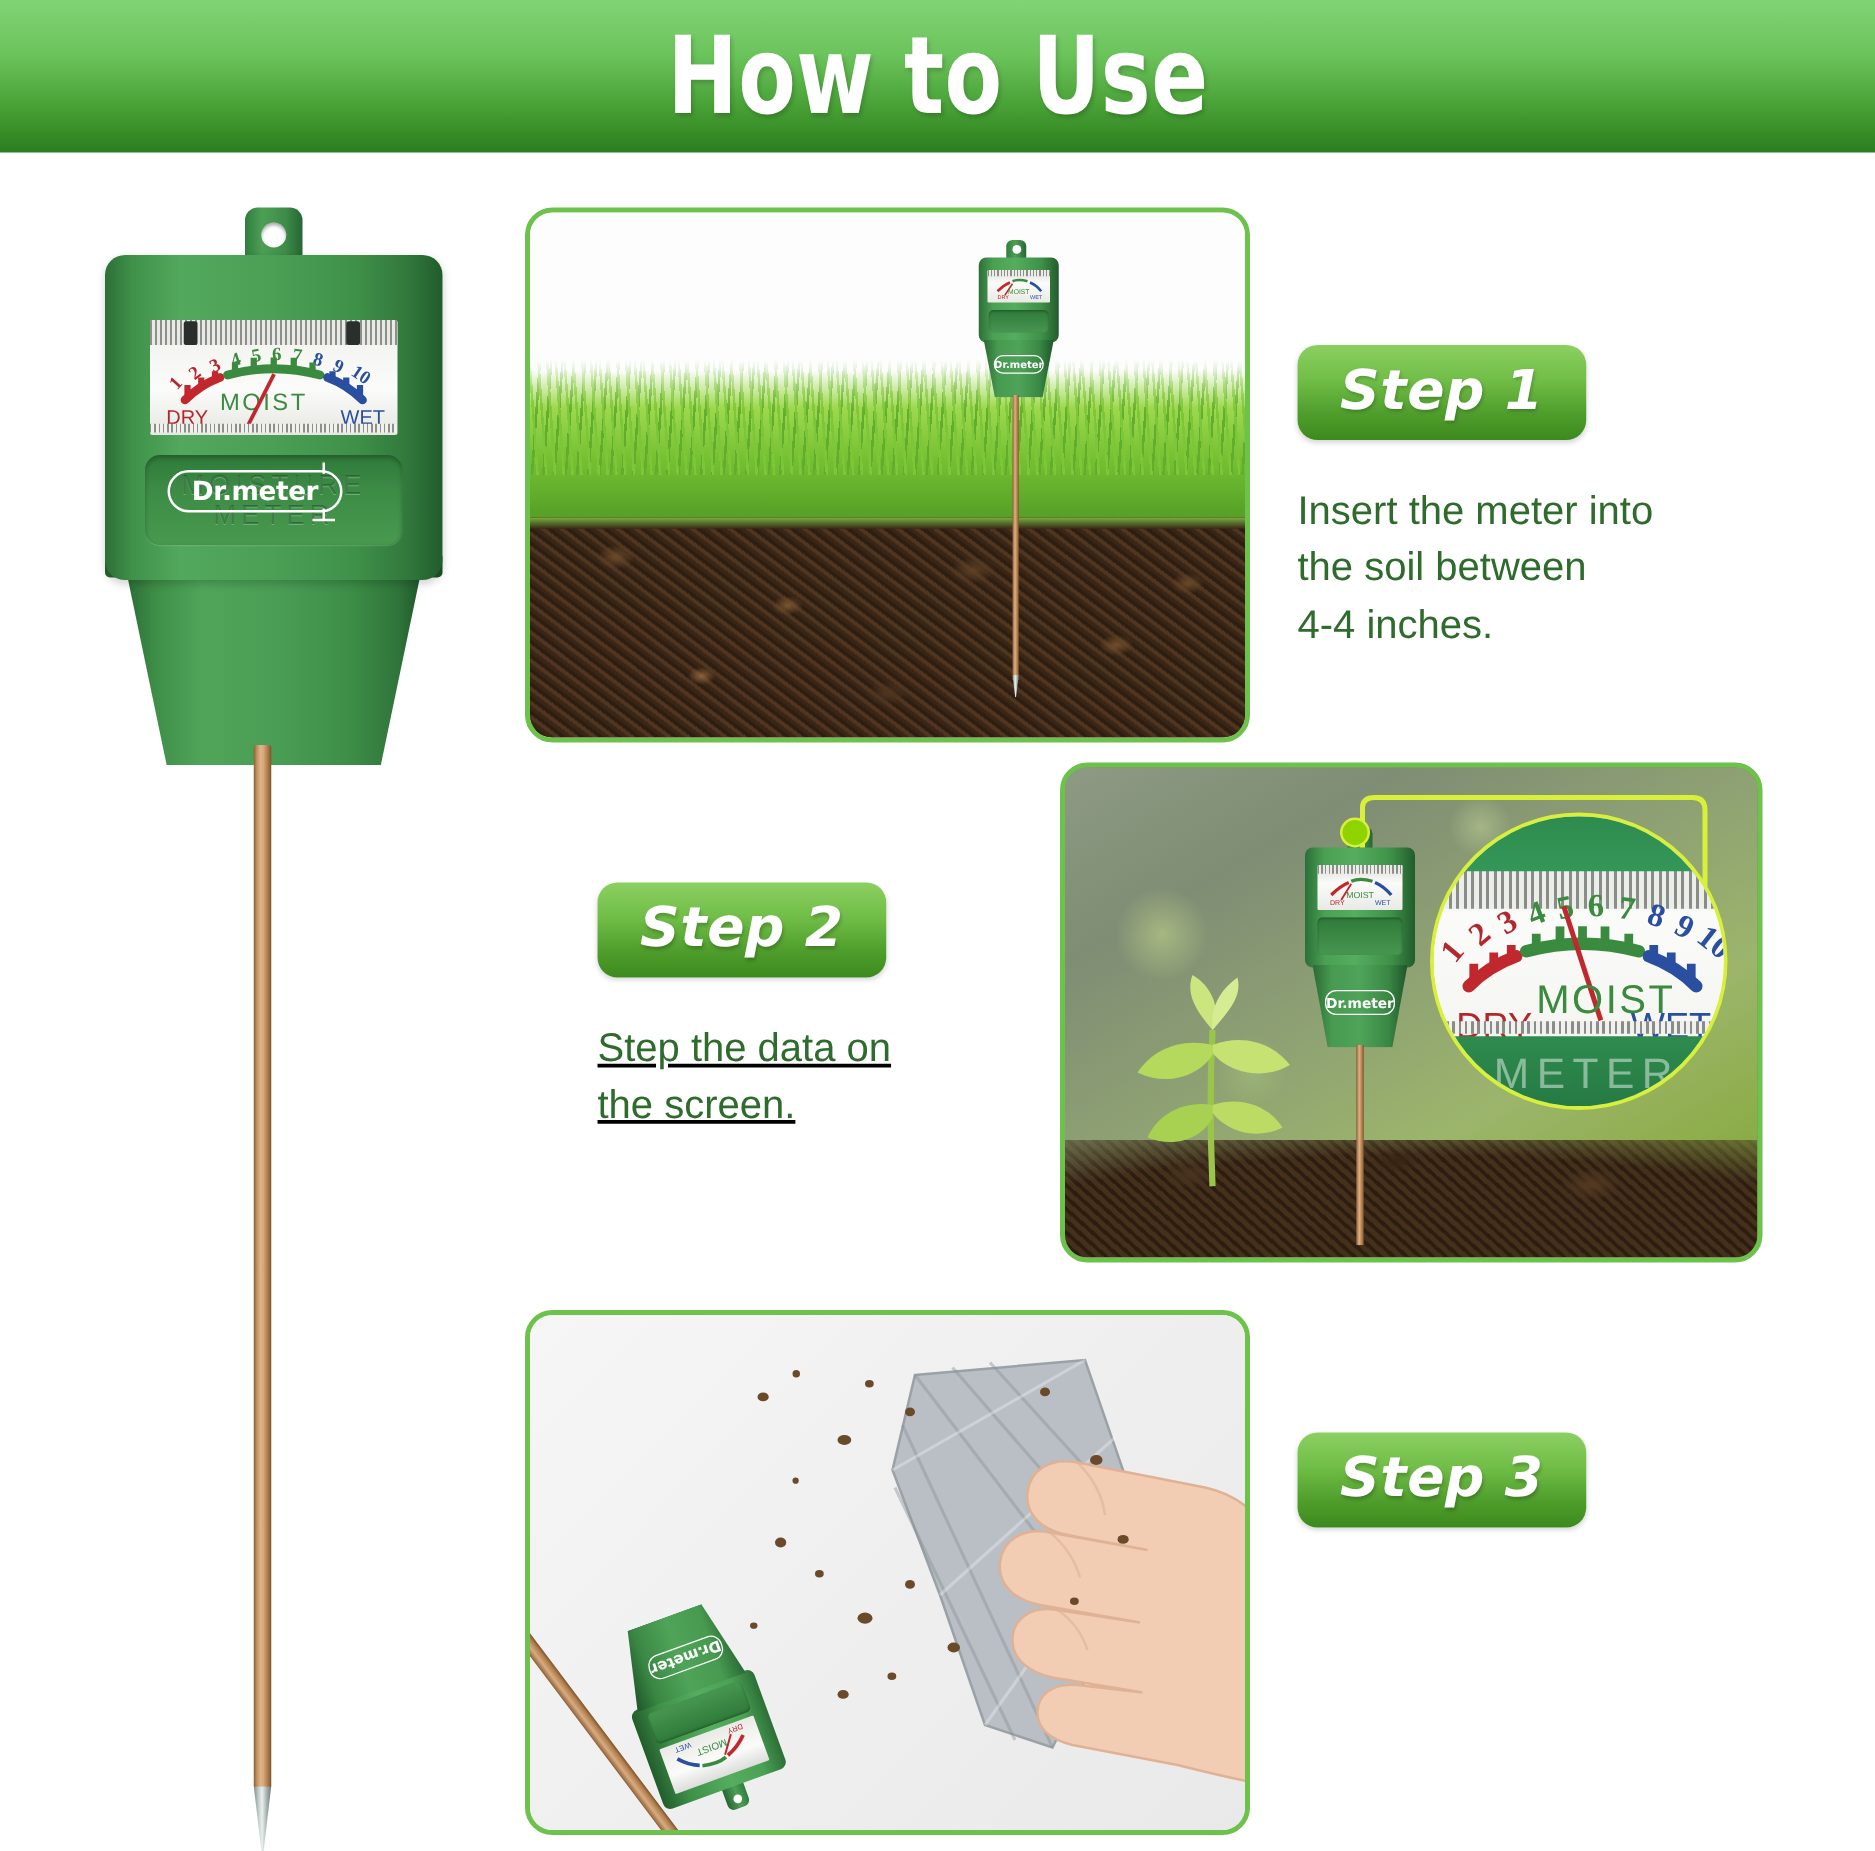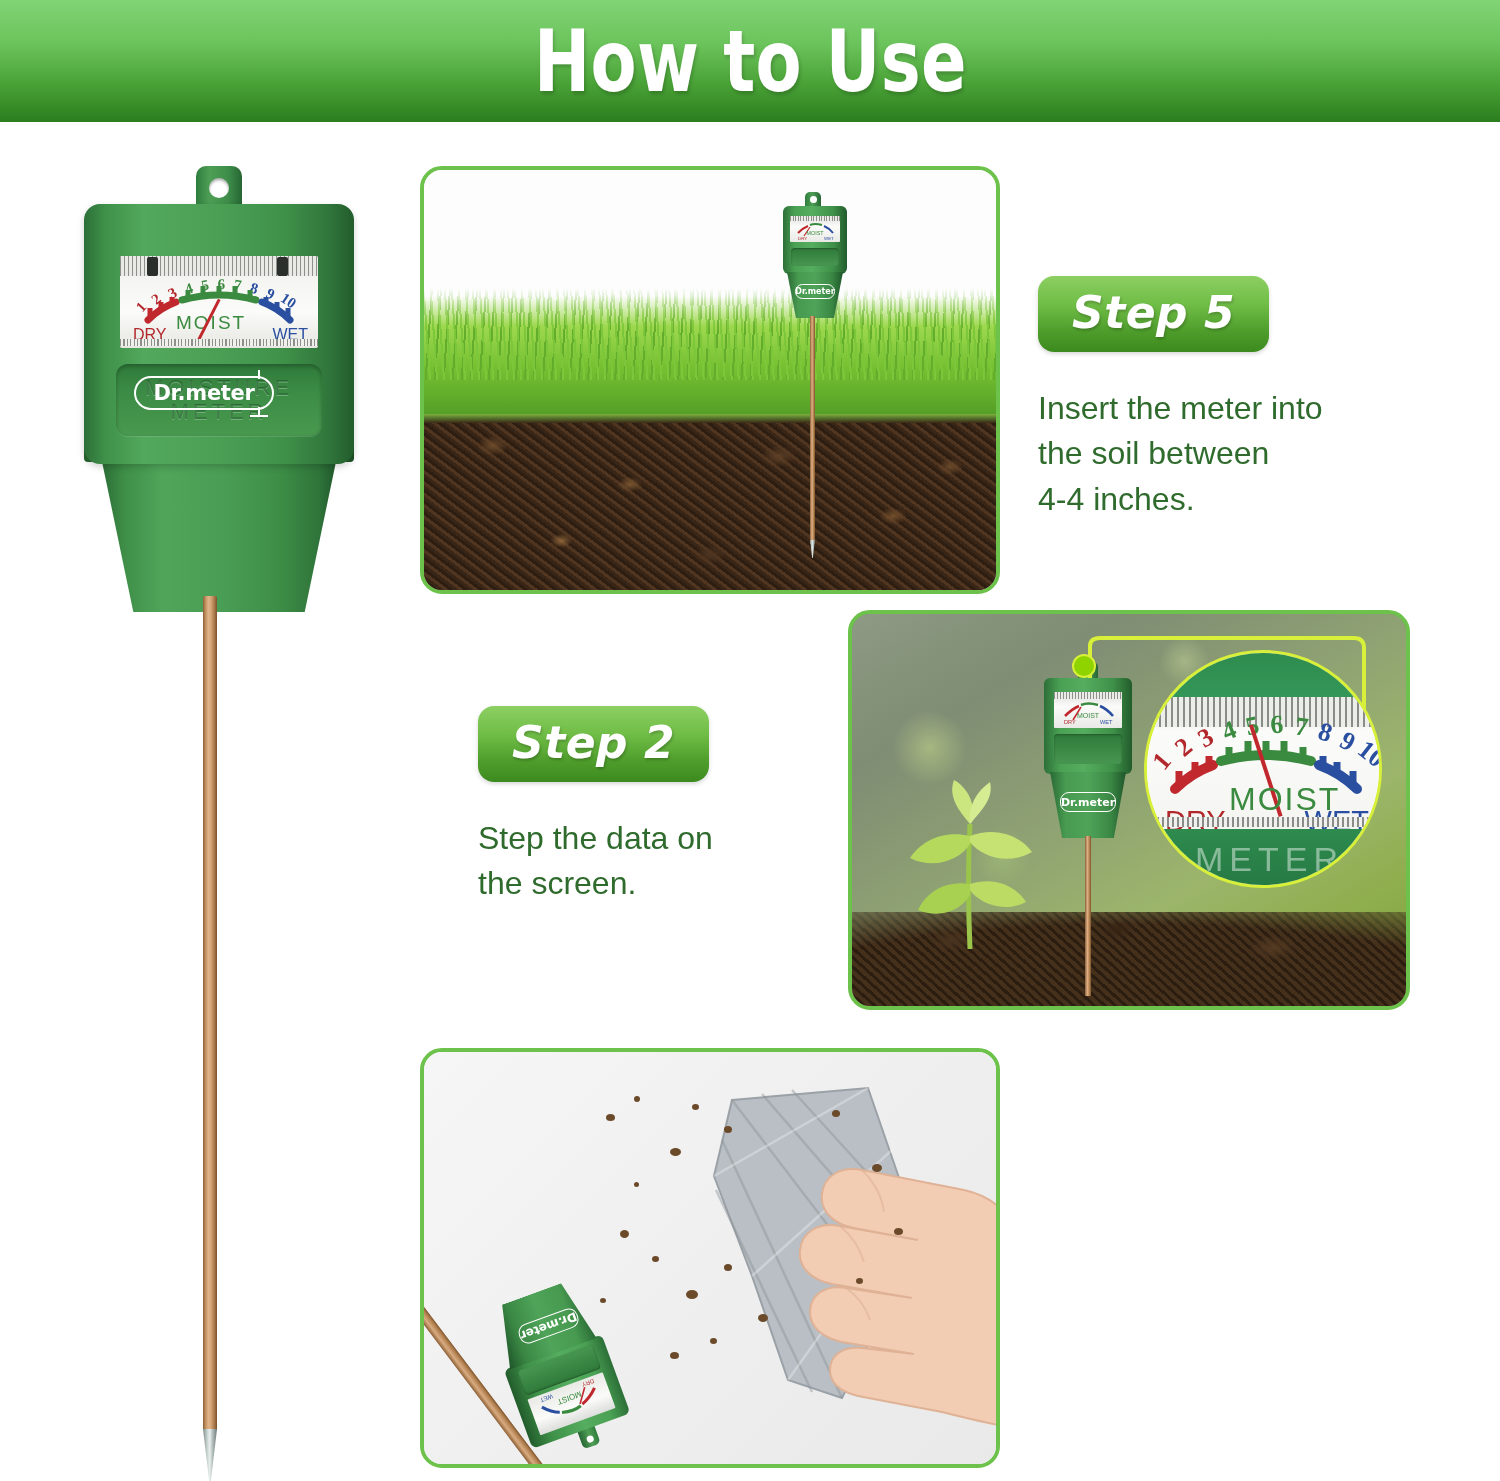--- a/index.html
+++ b/index.html
@@ -401,21 +401,21 @@
     text-shadow: 1px 2px 3px rgba(0,0,0,0.22);
     font-family:"DejaVu Sans", sans-serif;
   }
   .step-text {
     margin-top: 34px;
     color:#2f6b2c; font-size:32px; line-height:1.42;
     font-family:"Liberation Sans", sans-serif;
     white-space: pre-line;
   }
   .step-1 { left:1038px; top:276px; width:400px; }
-  .step-2 { left:478px; top:706px; width:380px; }
+  .step-2 { left:478px; top:706px; width:380px;text-decoration:underline; }
   .step-3 { left:1038px; top:1146px; width:400px; }
 </style>
 </head>
 <body>
 
 <div class="header">
   <div class="header-title">How to Use</div>
 </div>
 
 <div class="hero-meter">
@@ -653,29 +653,32 @@
       </svg>
     </div>
     <div class="mm-emboss" style="left:60px; top:60px; width:80px; height:26px;"></div>
     <div class="mm-lower" style="left:54px; top:90px; width:92px; height:64px;"></div>
     <div class="mm-logo" style="left:64px; top:108px; width:62px; height:20px; font-size:12px;">Dr.meter</div>
   </div>
 </div>
 
 <div class="step-block step-1">
   <div class="step-badge">
-    <span>Step 5</span>
+    <span>Step 1</span>
   </div>
   <div class="step-text">Insert the meter into
 the soil between
 4-4 inches.</div>
 </div>
 
 <div class="step-block step-2">
   <div class="step-badge">
     <span>Step 2</span>
   </div>
   <div class="step-text">Step the data on
 the screen.</div>
 </div>
 
 <div class="step-block step-3">
+  <div class="step-badge">
+    <span>Step 3</span>
+  </div>
 </div>
 
 </body></html>

